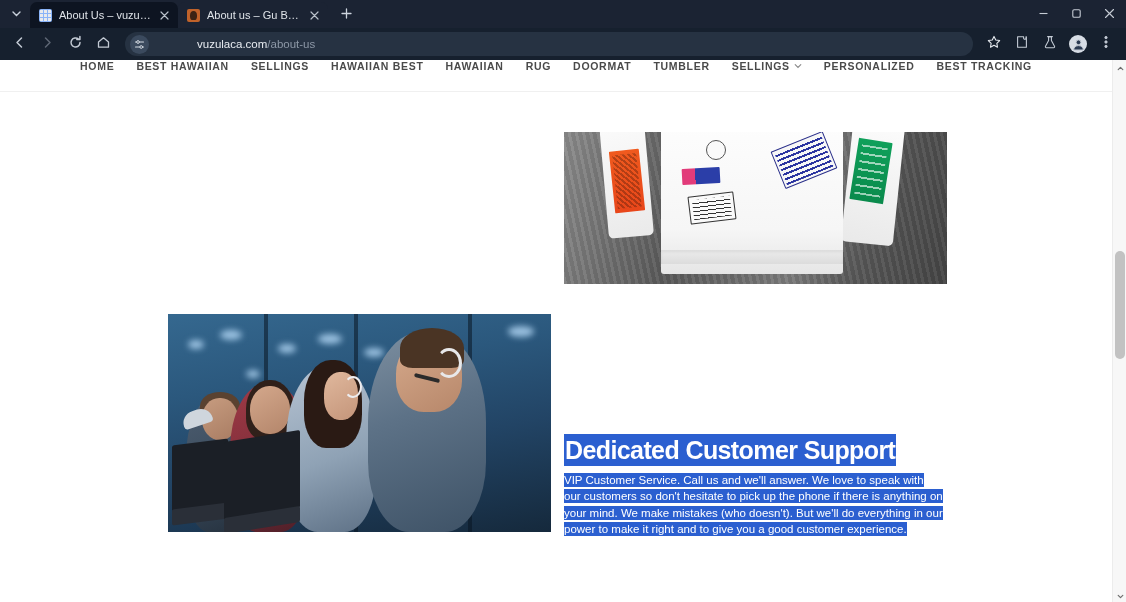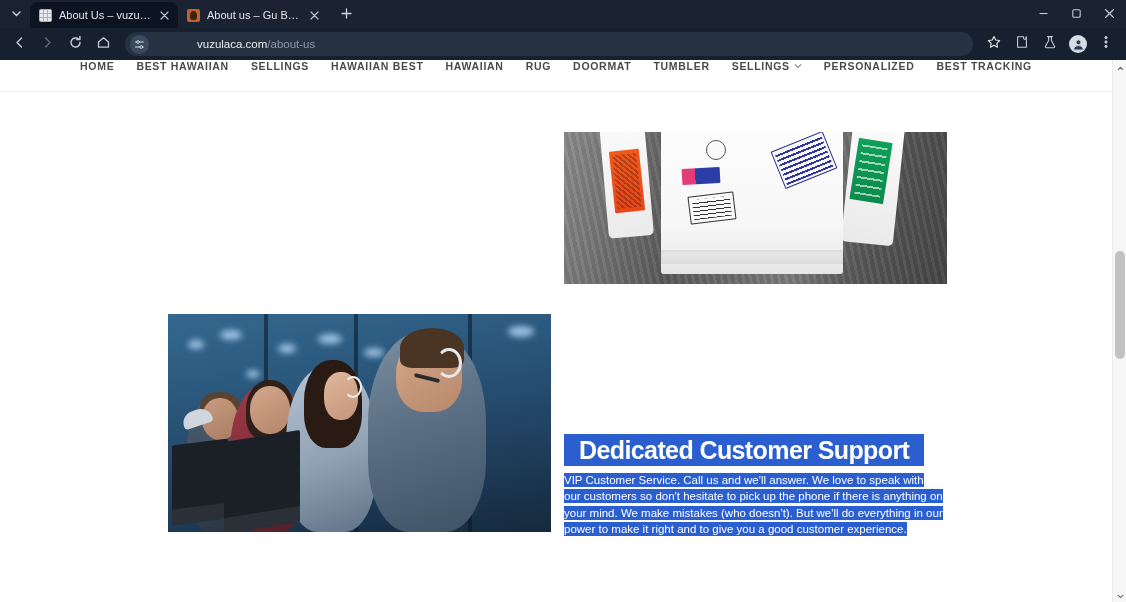--- a/index.html
+++ b/index.html
@@ -273,21 +273,21 @@
   }
   .desklamp {
     position: absolute; left: 14px; top: 96px; width: 30px; height: 16px;
     background: #cfd6dd; border-radius: 14px 14px 4px 4px; transform: rotate(-18deg);
   }
 
   .heading {
     position: absolute; left: 564px; top: 342px;
     font-size: 25px; font-weight: 800; letter-spacing: -.6px;
     color: #ffffff; background: #2b5fd0;
-    line-height: 32px; padding: 0 15px; white-space: nowrap;
+    line-height: 32px; padding: 0 1px; white-space: nowrap;
   }
   .body-sel {
     position: absolute; left: 564px; top: 380px; width: 379px;
     font-size: 11.5px; line-height: 16.3px; color: #ffffff;
   }
   .body-sel span { background: #2b5fd0; box-decoration-break: clone;
                    -webkit-box-decoration-break: clone; padding: 1px 0; }
 
   
   .scrollbar {

